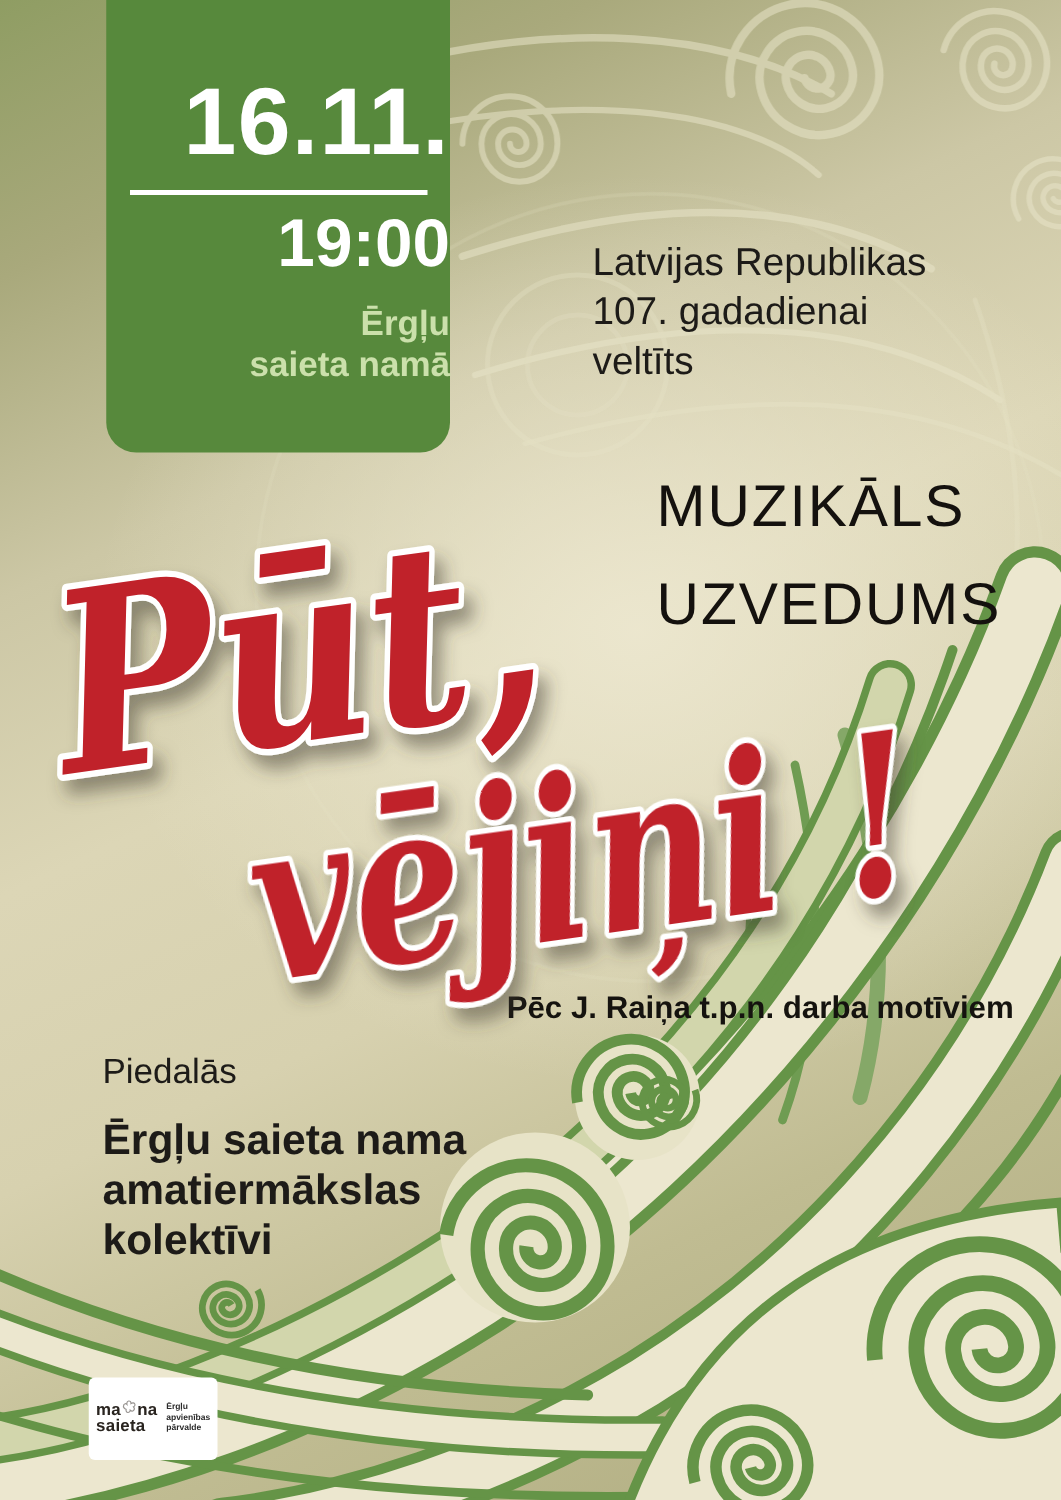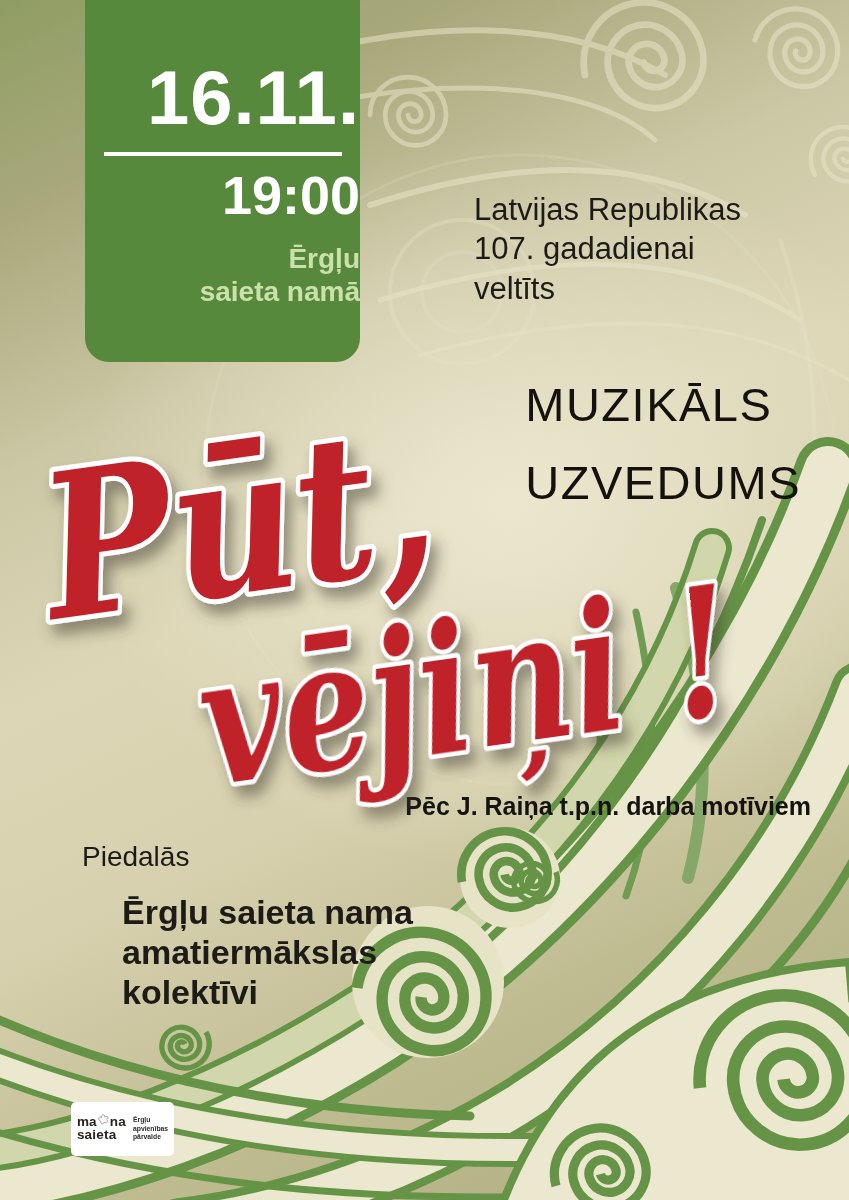--- a/index.html
+++ b/index.html
@@ -30,24 +30,24 @@
   .subtitle {
     position: absolute; z-index: 2; right: 48px; top: 366px; 
     font-size: 47px; line-height: 1.66; letter-spacing: 1.5px; color: #14110e; font-weight: 400;
   }
   .credit {
     position: absolute; z-index: 3; right: 38px; top: 792px;
     font-size: 25px; font-weight: 700; color: #15130f;
   }
   .participants { position: absolute; z-index: 3; left: 82px; top: 841px; color: #1d1b18; }
   .p-label { font-size: 28px; font-weight: 400; margin-bottom: 19px; }
-  .p-bold { font-size: 34px; font-weight: 700; line-height: 1.18; margin-left: 40px; }
+  .p-bold { font-size: 34px; font-weight: 700; line-height: 1.18; }
 
   .logo {
-    position: absolute; z-index: 5; left: 71px; top: 1102px; width: 103px; height: 54px;
+    position: absolute; z-index: 5; left: 71px; top: 1102px; width: 103px; height: 66px;
     background: #ffffff; border-radius: 5px; display: flex; align-items: center;
     justify-content: center; gap: 7px;
   }
   .logo-left { color: #29241f; font-weight: 800; font-size: 13.5px; line-height: 0.95; letter-spacing: 0.2px; }
   .logo-row { display: flex; align-items: center; }
   .logo-icon-svg { margin: -6px 0 0 0; }
   .logo-org { font-size: 6.8px; line-height: 1.3; color: #2b2b2b; font-weight: 700; text-align: left; }
 </style>
 </head>
 <body>

